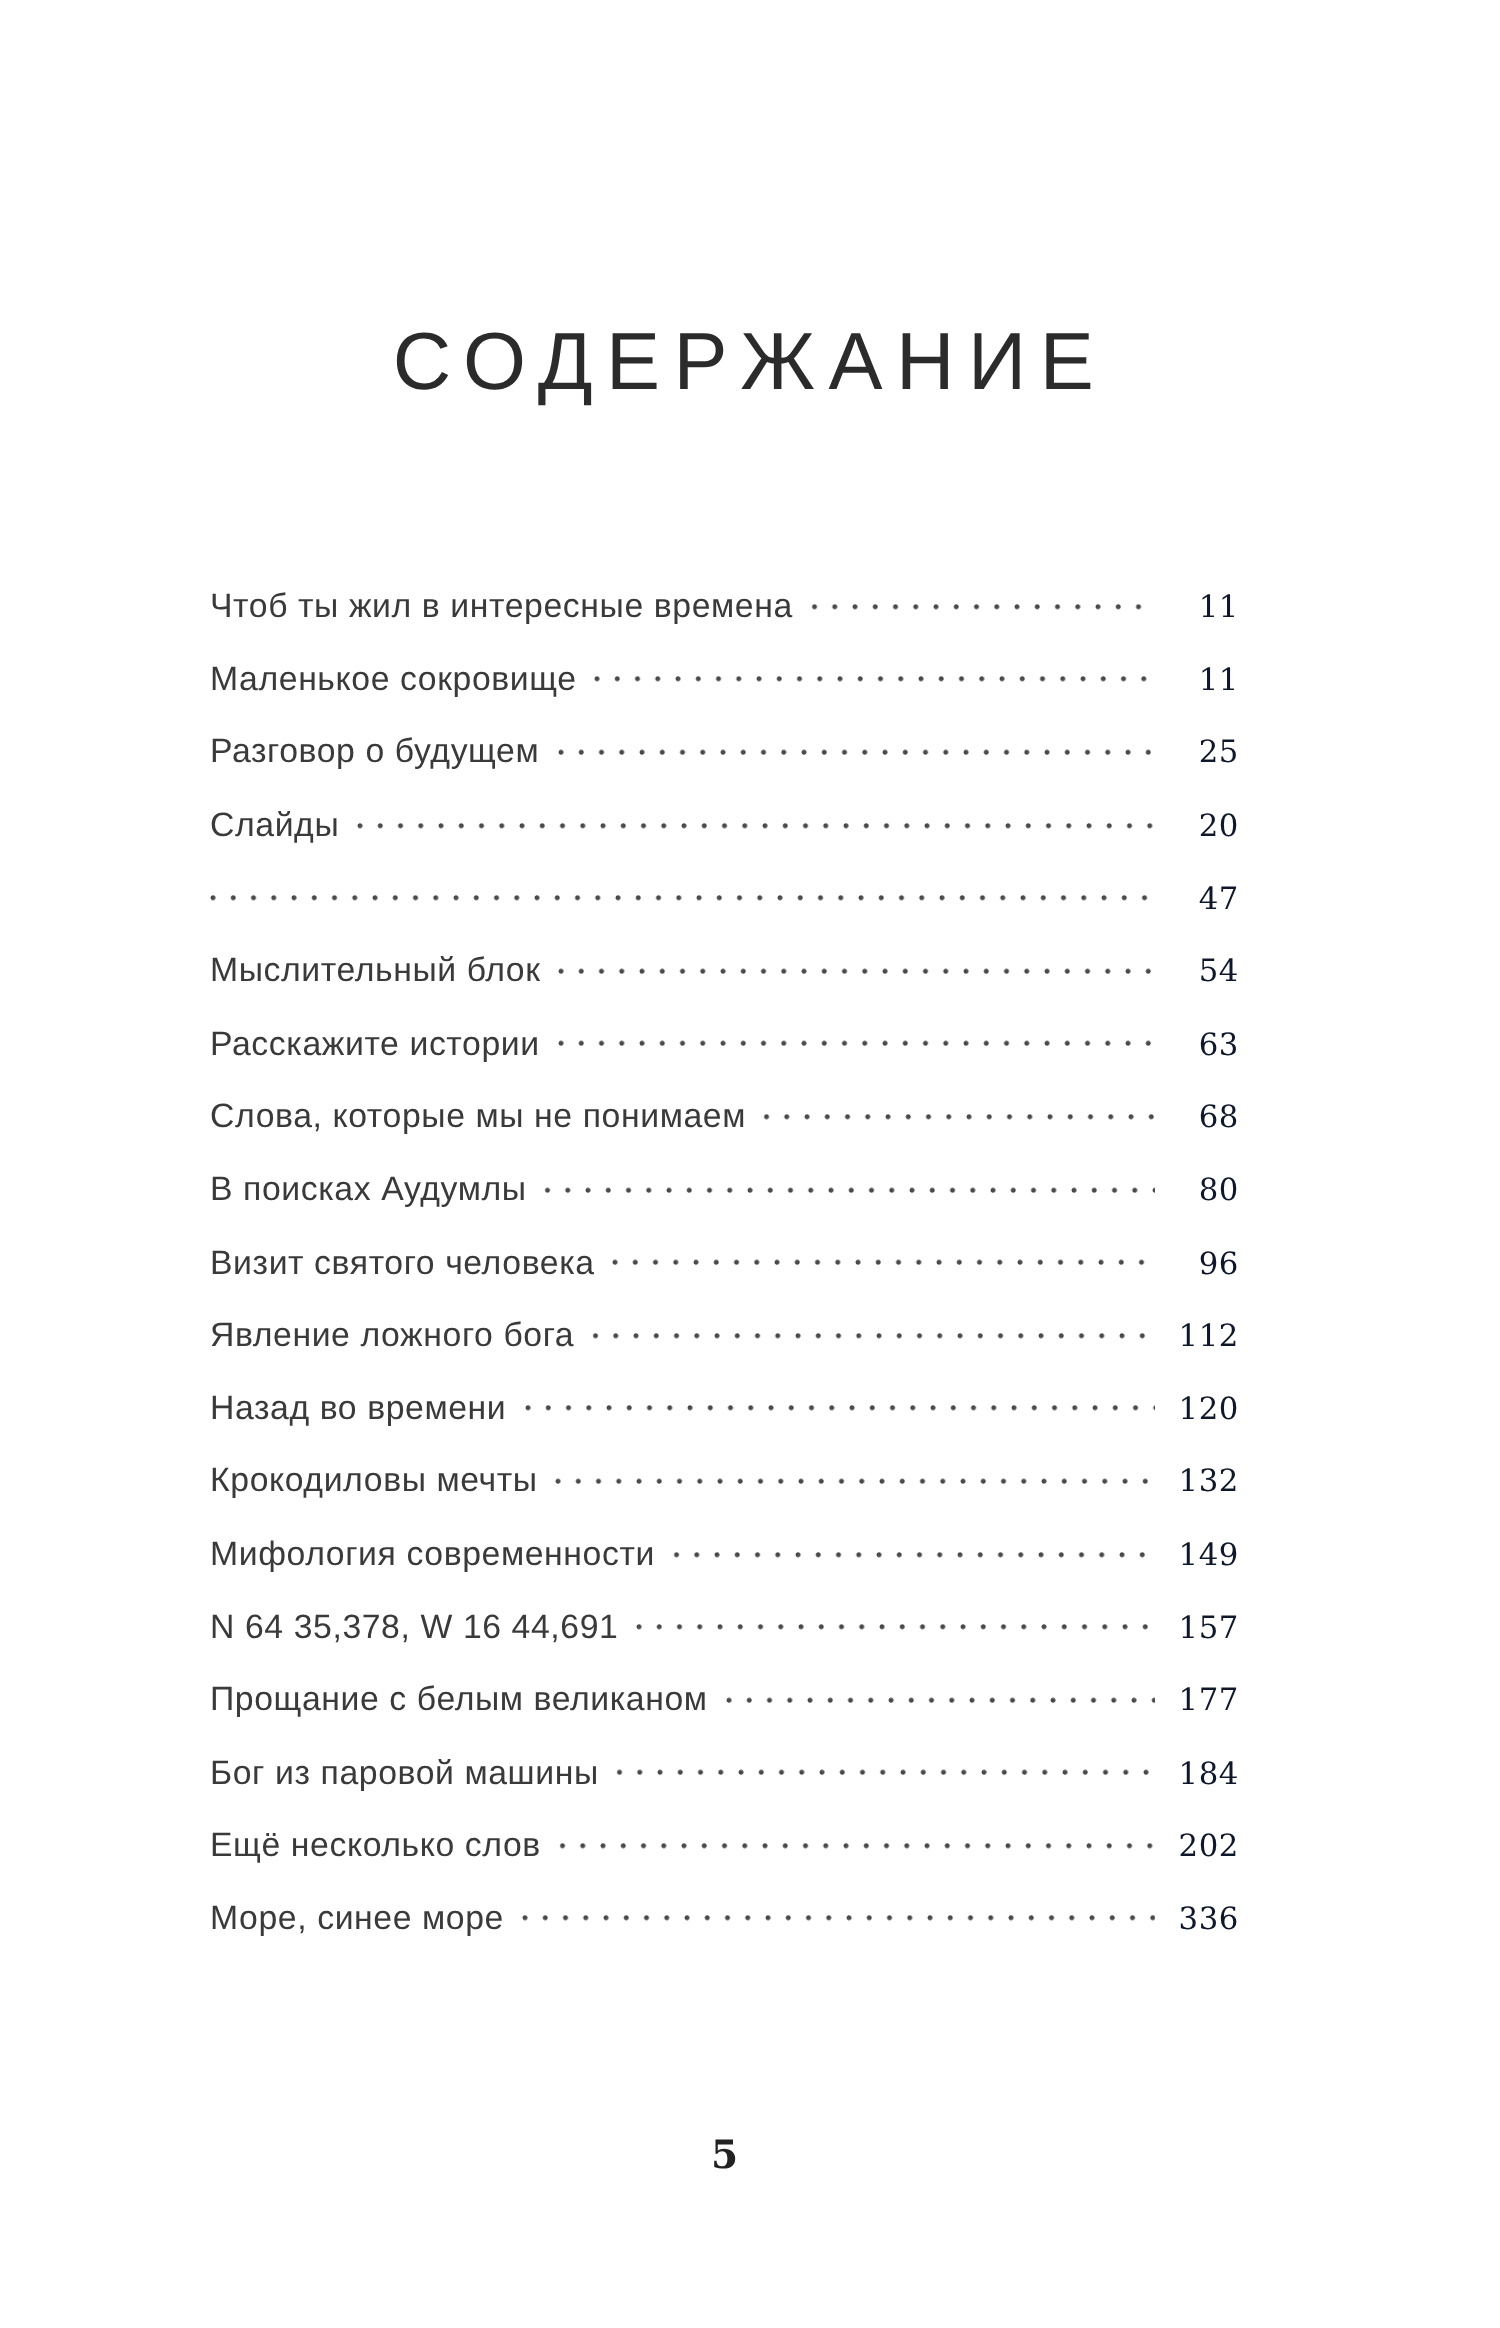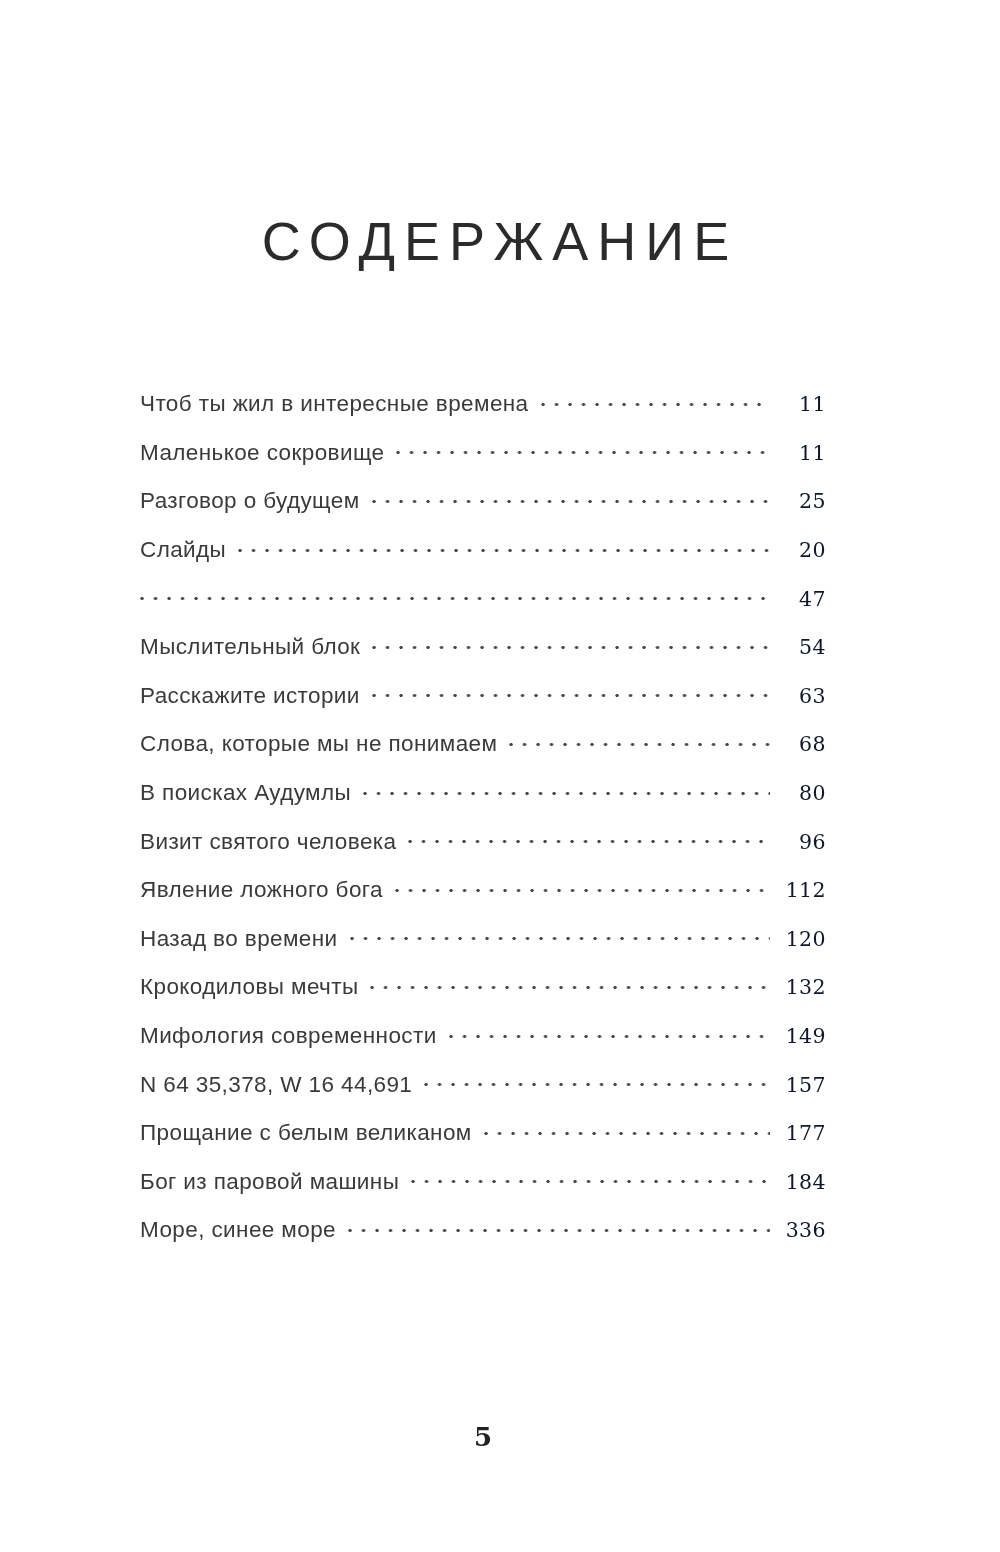--- a/index.html
+++ b/index.html
@@ -181,20 +181,25 @@
     <span class="toc-leader"></span>
     <span class="toc-page">177</span>
   </div>
 
   <div class="toc-row">
     <span class="toc-label">Бог из паровой машины</span>
     <span class="toc-leader"></span>
     <span class="toc-page">184</span>
   </div>
 
+  <div class="toc-row">
+    <span class="toc-label">Ещё несколько слов</span>
+    <span class="toc-leader"></span>
+    <span class="toc-page">202</span>
+  </div>
 
   <div class="toc-row">
     <span class="toc-label">Море, синее море</span>
     <span class="toc-leader"></span>
     <span class="toc-page">336</span>
   </div>
 </div>
 
   <div class="footer-page">5</div>
 

